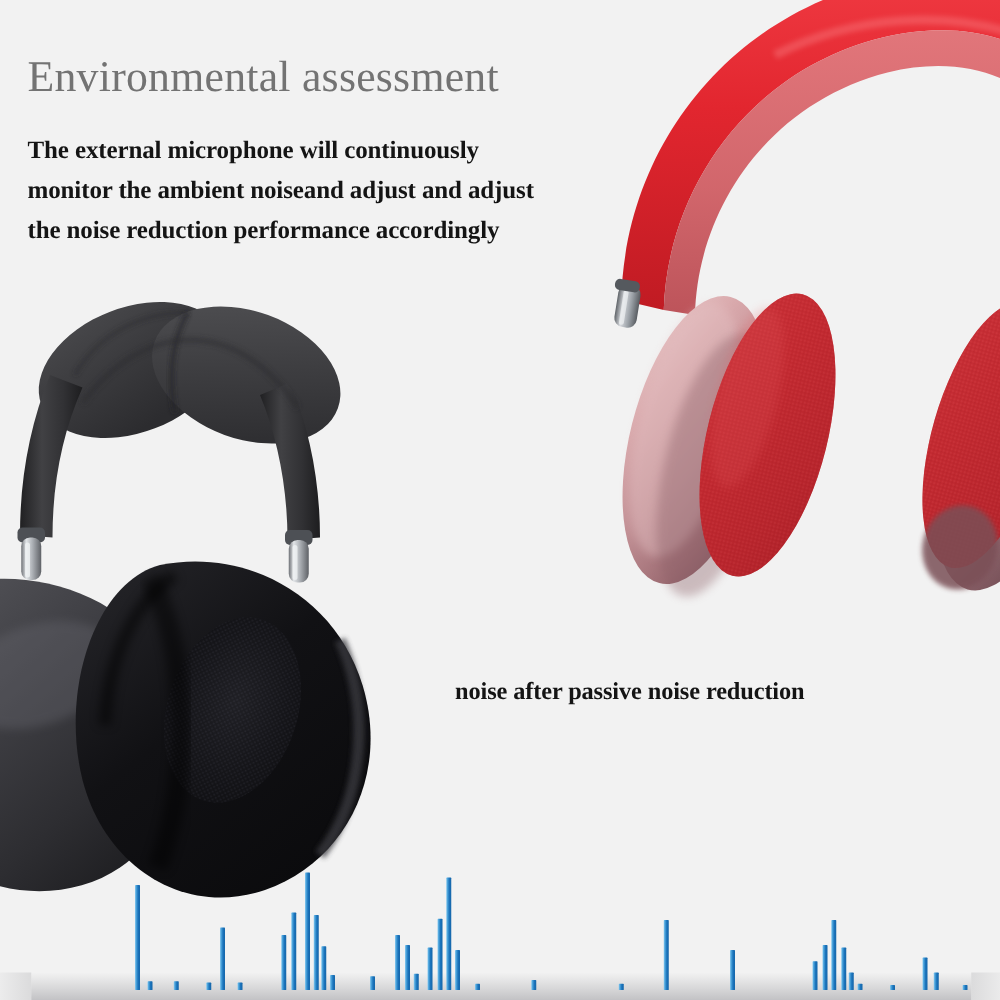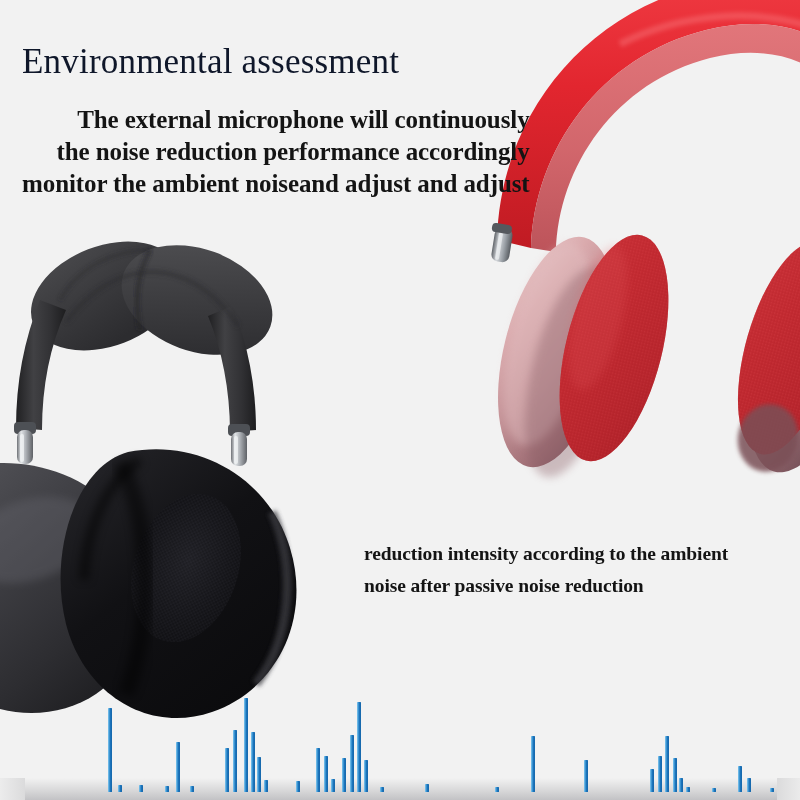--- a/index.html
+++ b/index.html
@@ -17,34 +17,34 @@
     font-family: "Liberation Serif", "DejaVu Serif", serif;
     -webkit-font-smoothing: antialiased;
   }
 
   
   .txt-block { position: absolute; }
 
   .heading {
     font-family: "Liberation Serif", "DejaVu Serif", serif;
     font-weight: 400;
-    color: #0f172a;
+    color: #737373;
     letter-spacing: 0.2px;
     white-space: nowrap;
   }
   .body-copy {
     font-family: "Liberation Serif", "DejaVu Serif", serif;
     font-weight: 700;
     color: #141414;
     letter-spacing: -0.1px;
   }
 
   #env-block { left: 22px; top: 40px; }
   #env-block .heading { font-size: 35px; line-height: 44px; }
-  #env-block .body-copy { font-size: 25px; line-height: 32px; margin-top: 20px; text-align: right; }
+  #env-block .body-copy { font-size: 20px; line-height: 32px; margin-top: 20px; }
 
   #leak-block { left: 364px; top: 518px; }
   #leak-block .heading { font-size: 35px; line-height: 44px; }
   #leak-block .body-copy { font-size: 19.5px; line-height: 32px; margin-top: 20px; }
 
   
   .art { position: absolute; left: 0; top: 0; width: 800px; height: 800px; pointer-events: none; }
 
   
   #waveform {
@@ -293,28 +293,27 @@
 
         <path d="M 120 462 C 150 520, 154 620, 126 694" stroke="#000000" stroke-width="16" fill="none" opacity="0.45" filter="url(#midBlur)"></path>
       </g>
     </g>
   </svg>
 
   <div class="txt-block" id="env-block">
     <div class="heading">Environmental assessment</div>
     <div class="body-copy">
       <div>The external microphone will continuously</div>
+      <div>monitor the ambient noiseand adjust and adjust</div>
       <div>the noise reduction performance accordingly</div>
-      <div>monitor the ambient noiseand adjust and adjust</div>
     </div>
   </div>
 
   <div class="txt-block" id="leak-block">
     <div class="body-copy">
-      <div>reduction intensity according to the ambient</div>
       <div>noise after passive noise reduction</div>
     </div>
   </div>
 
   <div id="waveform">
     <div class="wf-baseline"></div>
   <div class="wf-bar" style="left: 108px; height: 84px;"></div>
       <div class="wf-bar" style="left: 118px; height: 7px;"></div>
       <div class="wf-bar" style="left: 139px; height: 7px;"></div>
       <div class="wf-bar" style="left: 165px; height: 6px;"></div>

